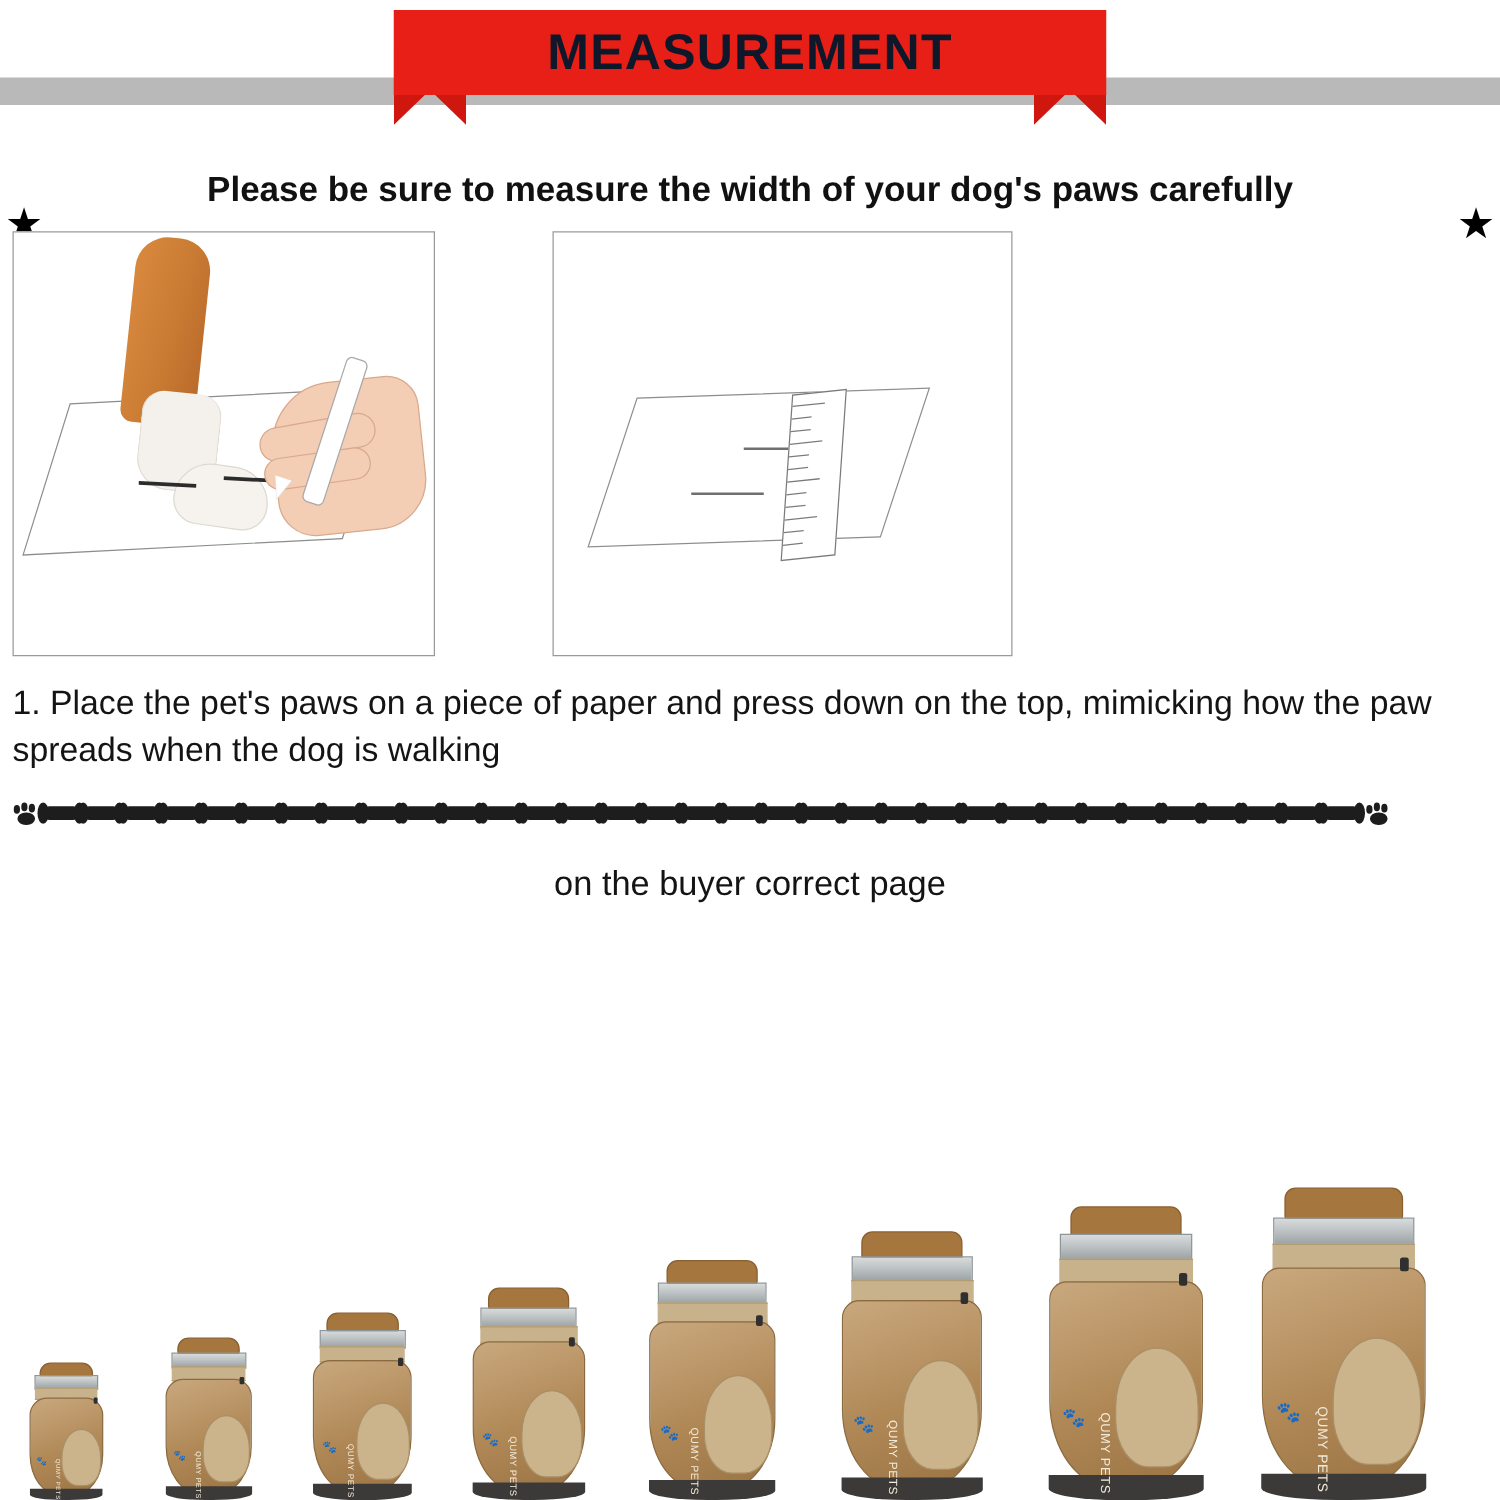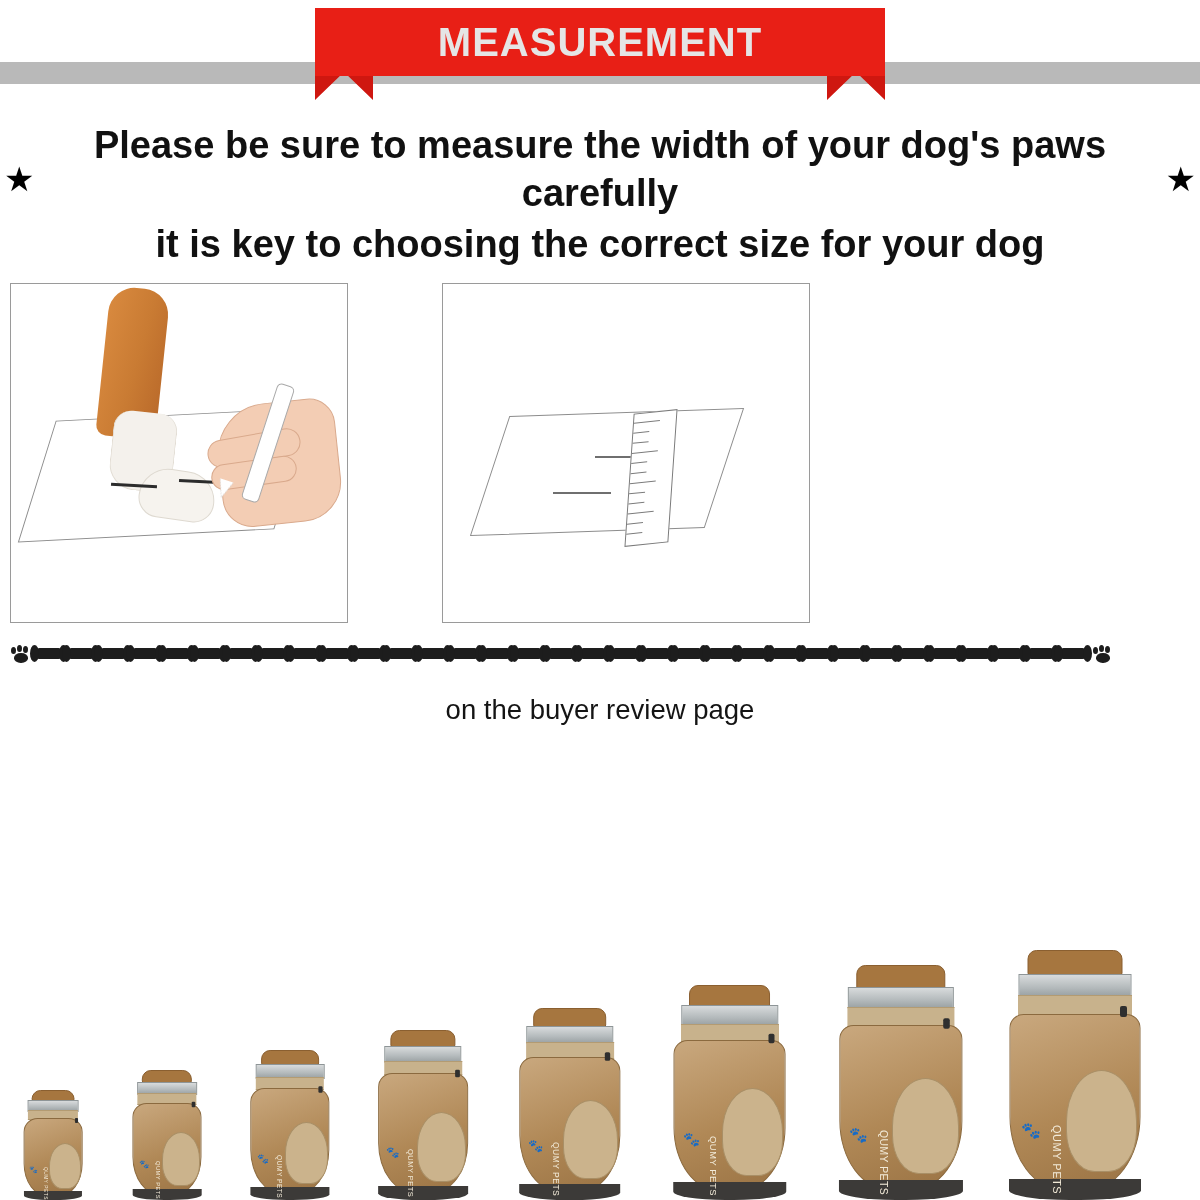--- a/index.html
+++ b/index.html
@@ -34,21 +34,21 @@
     top: 8px;
     width: 570px;
     height: 68px;
     background: #e81f16;
     z-index: 3;
     display: flex;
     align-items: center;
     justify-content: center;
   }
   .ribbon-title {
-    color: #e5e5e5;
+    color: #0f172a;
     font-size: 40px;
     font-weight: bold;
     letter-spacing: 1px;
     font-family: "Liberation Sans", sans-serif;
   }
   .ribbon-tail {
     position: absolute;
     top: 38px;
     width: 58px;
     height: 62px;
@@ -64,25 +64,25 @@
     clip-path: polygon(0 0, 58px 0, 58px 62px, 29px 34px, 0 62px);
   }
 
   
   .headline-row {
     position: relative;
     padding: 8px 0 0 0;
     text-align: center;
   }
   .headline {
-    font-size: 38px;
+    font-size: 28px;
     font-weight: bold;
     color: #111111;
     line-height: 1.25;
-    margin: 4px 46px;
+    margin: 16px 46px;
   }
   .star {
     position: absolute;
     font-size: 34px;
     color: #000000;
     line-height: 1;
   }
   .star.left { left: 4px; top: 52px; }
   .star.right { right: 4px; top: 52px; }
 
@@ -395,21 +395,20 @@
   <div class="ribbon-tail right"></div>
   <div class="ribbon">
     <span class="ribbon-title">MEASUREMENT</span>
   </div>
 </div>
 
 <div class="headline-row">
   <span class="star left">★</span>
   <span class="star right">★</span>
   <div class="headline">Please be sure to measure the width of your dog's paws carefully</div>
-  <div class="headline">it is key to choosing the correct size for your dog</div>
 </div>
 
 <div class="panels">
 
   <div class="panel panel-a">
     <div class="paper-quad"></div>
     <div class="leg"></div>
     <div class="leg-white"></div>
     <div class="paw"></div>
     <div class="paw-line l1"></div>
@@ -437,20 +436,21 @@
       <div class="tick" style="top:88px"></div>
       <div class="tick long" style="top:98px"></div>
       <div class="tick" style="top:108px"></div>
       <div class="tick" style="top:118px"></div>
     </div>
   </div>
 
 </div>
 
 <div class="instructions">
+  <p>1. Place the pet's paws on a piece of paper and press down on the top, mimicking how the paw spreads when the dog is walking</p>
 </div>
 
 <div class="bone-divider">
   <div class="paw-mini">
     <div class="pad big"></div>
       <div class="pad t1"></div>
       <div class="pad t2"></div>
       <div class="pad t3"></div>
   </div>
   <div class="bone"></div>
@@ -488,21 +488,21 @@
     <div class="bone"></div>
   <div class="paw-mini">
     <div class="pad big"></div>
       <div class="pad t1"></div>
       <div class="pad t2"></div>
       <div class="pad t3"></div>
   </div>
 </div>
 
 <div class="recommend">
-  <div>on the buyer review page</div>
+  <div>on the buyer correct page</div>
 </div>
 
 <div class="boots" id="boots">
     <div class="boot" style="position: absolute; left: 20px; bottom: 0px; width: 66px; height: 110px;">
       <div class="cuff" style="top:0;width:40.92px;height:11px;"></div>
       <div class="reflect" style="top:10.45px;width:48.839999999999996px;height:9.350000000000001px;"></div>
       <div class="stripe" style="top:19.8px;width:50.160000000000004px;height:8.25px;"></div>
       <div class="body" style="top:28.05px;width:56.76px;height:77px;"></div>
       <div class="toe" style="left:29.04px;top:52.8px;width:30.360000000000003px;height:44px;"></div>
       <div class="sole" style="bottom:0;width:58.08px;height:9.350000000000001px;"></div>

